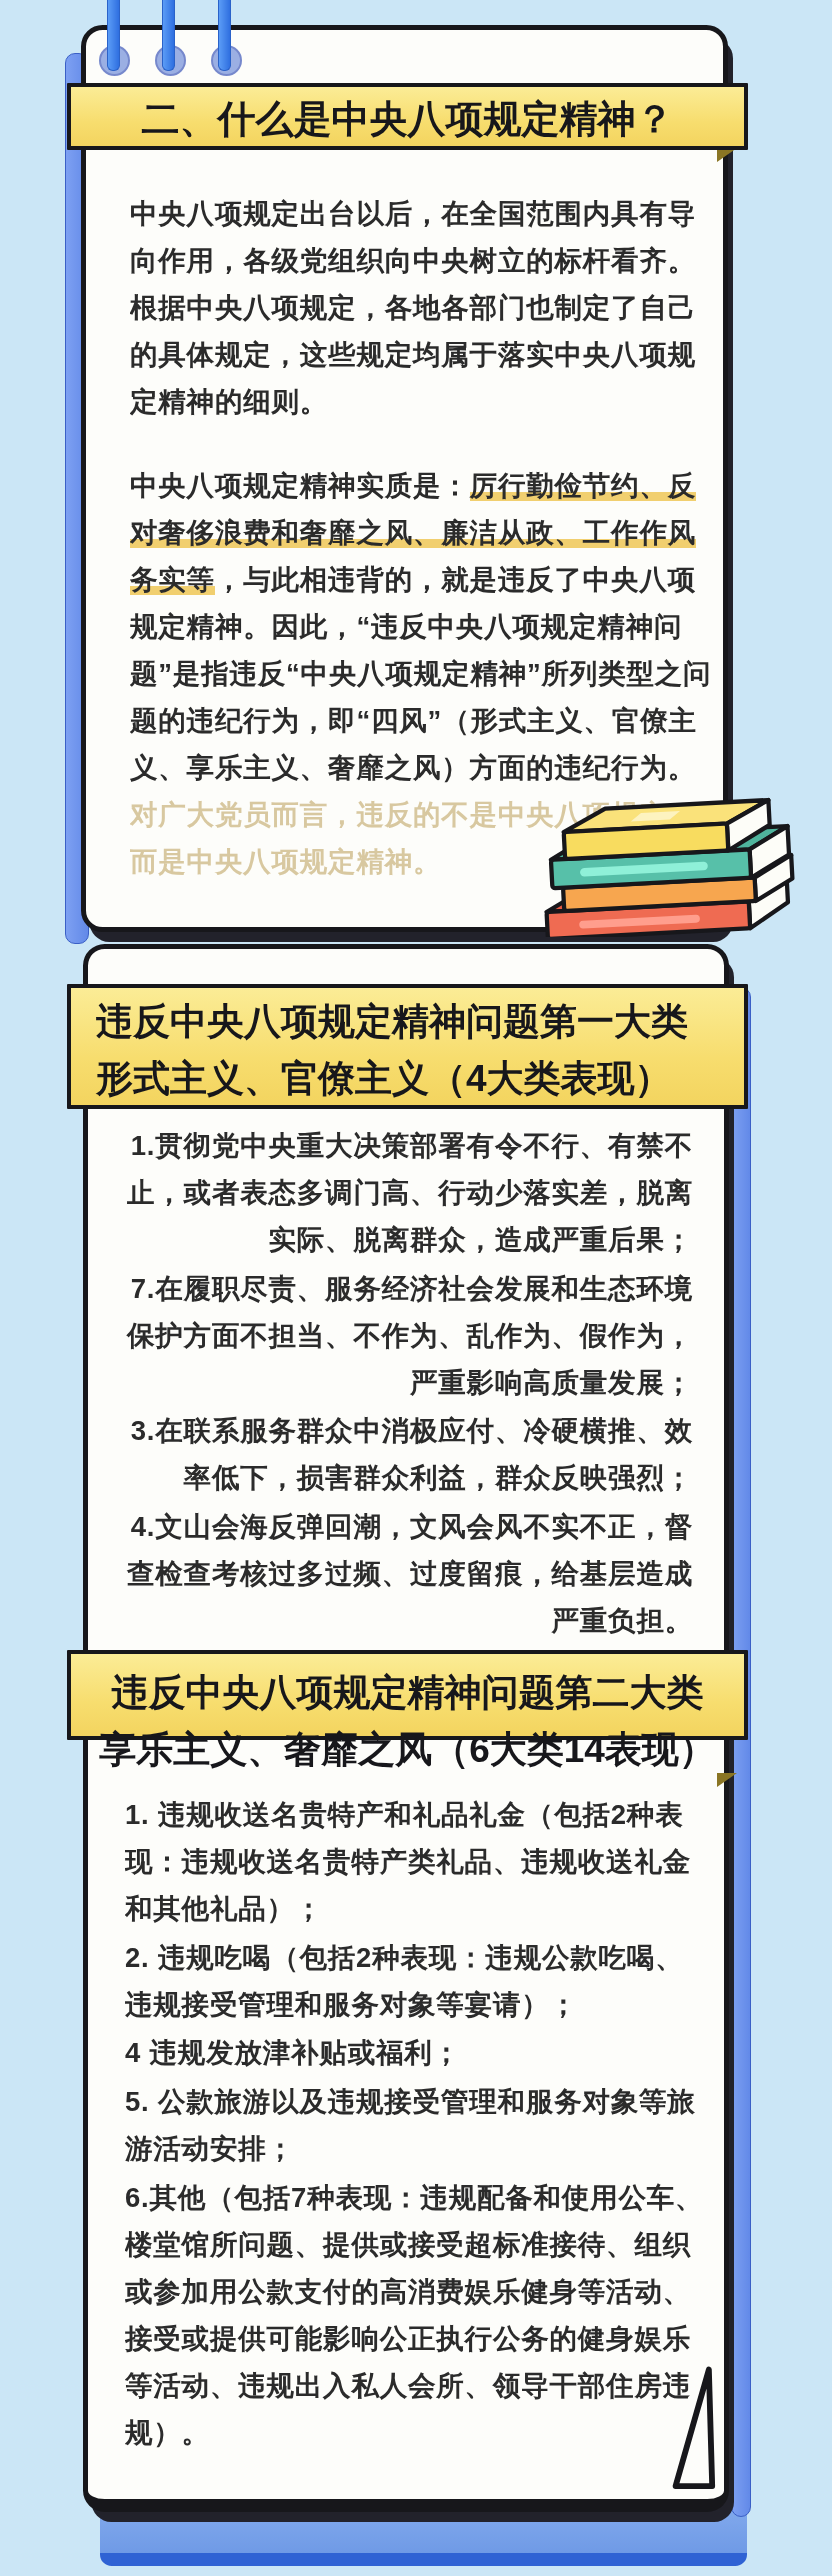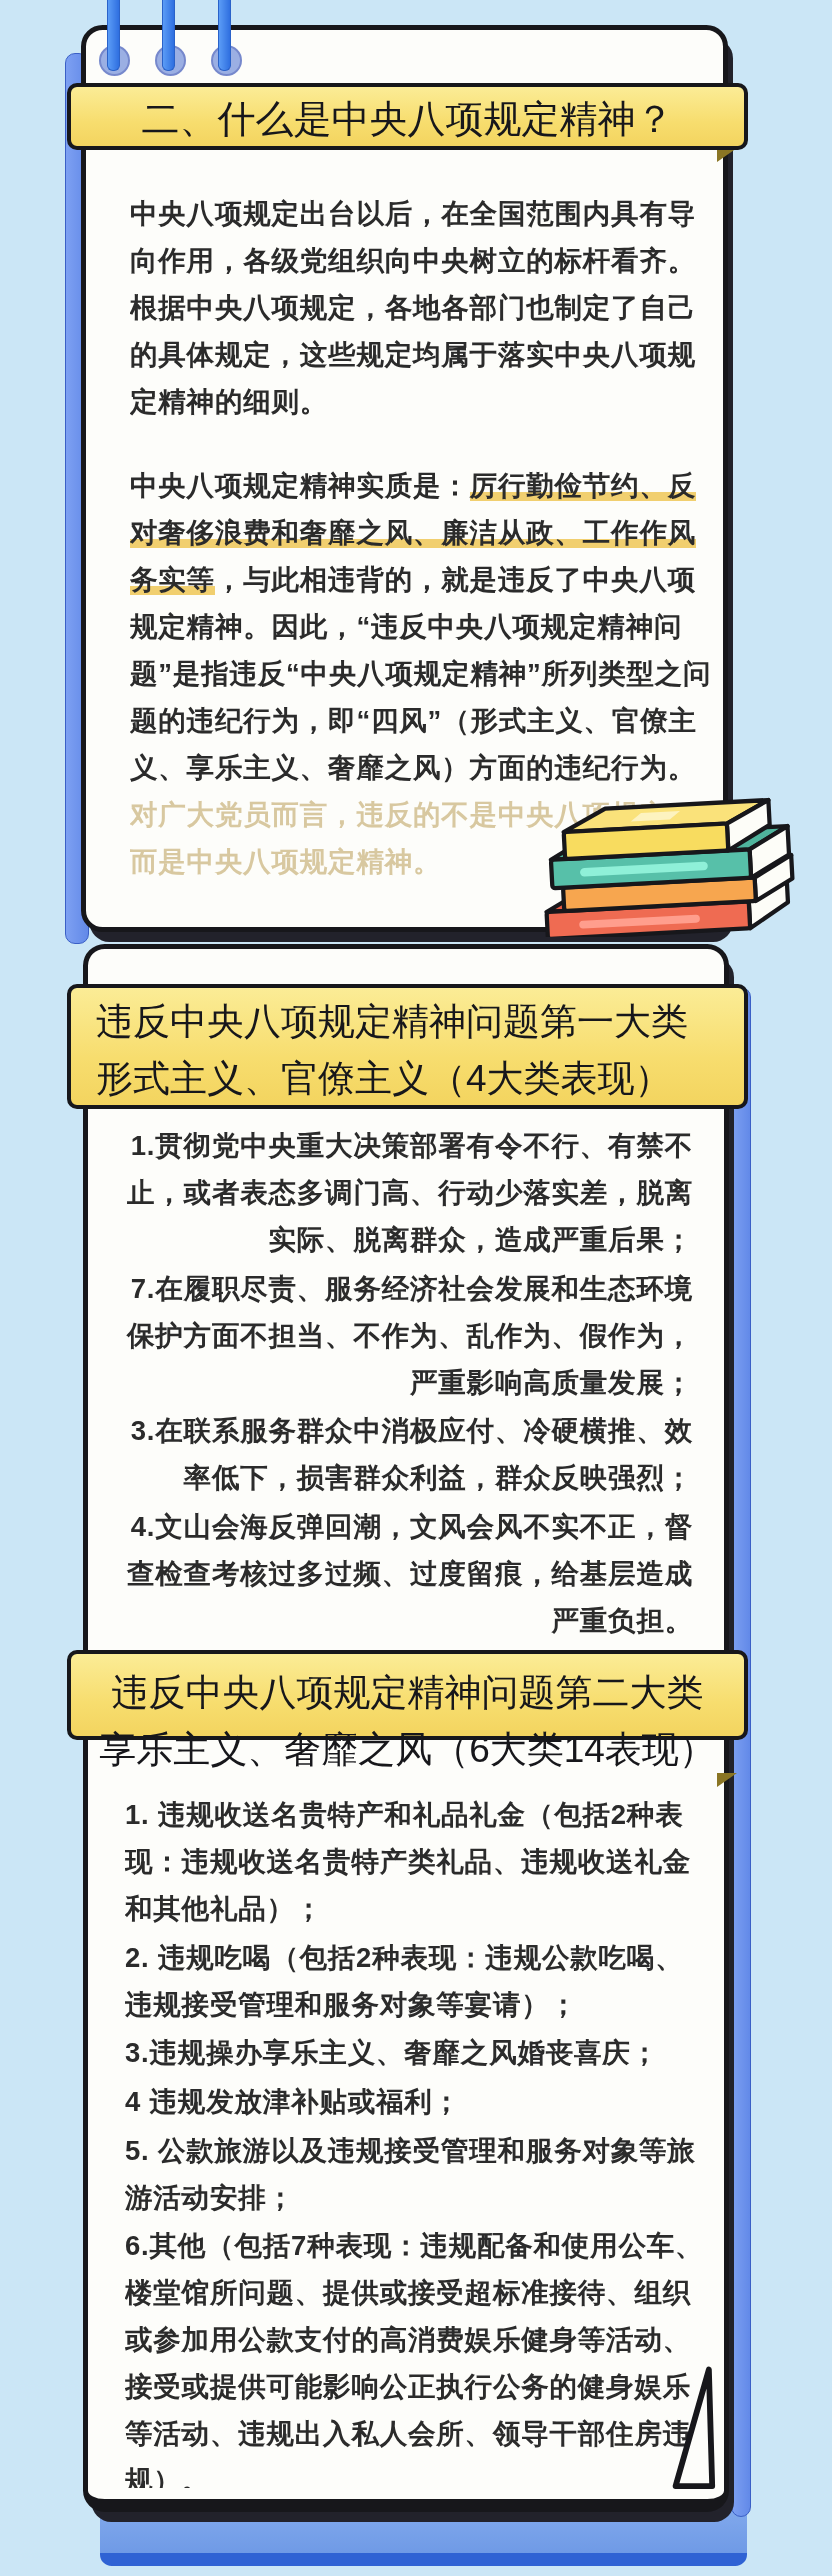--- a/index.html
+++ b/index.html
@@ -40,22 +40,22 @@
     z-index:6;
   }
   .pin-hole{
     position:absolute;width:27px;height:27px;border-radius:50%;
     background:#93a9e2;border:2.5px solid #6b7fc9;opacity:.92;
     z-index:5;
   }
   .banner{
     position:absolute;left:67px;width:681px;
     background:linear-gradient(180deg,#fbec96 0%,#f7dd6e 60%,#f3d45f 100%);
-    border:4.2px solid #17171b;border-radius:10px;
-    color:#17171b;font-weight:400;
+    border:4.2px solid #17171b;border-radius:1px;
+    color:#17171b;font-weight:700;
     z-index:4;box-sizing:border-box;
   }
   .banner .bline{display:block;}
   .fold{position:absolute;width:0;height:0;z-index:3;}
   .bodytext{
     position:absolute;color:#2b2b2b;font-size:27.5px;line-height:47px;
     font-weight:600;letter-spacing:0.8px;text-align:left;overflow:hidden;z-index:4;
   }
   .hl{
     background-image:linear-gradient(#f1cf6f,#f1cf6f);
@@ -142,21 +142,20 @@
 
   <div class="fold" style="left:717px;top:1773px;border-top:14px solid #8a7524;border-right:20px solid transparent;"></div>
   <div class="banner" style="top:1650px;height:90px;font-size:37px;line-height:57px;text-align:center;padding-top:10px;">
     <span class="bline">违反中央八项规定精神问题第二大类</span>
     <span class="bline">享乐主义、奢靡之风（6大类14表现）</span>
   </div>
 
   <div class="bodytext list" style="left:125px;top:1791px;width:582px;height:697px;">
     <p class="li">1. 违规收送名贵特产和礼品礼金（包括2种表现：违规收送名贵特产类礼品、违规收送礼金和其他礼品）；</p>
     <p class="li">2. 违规吃喝（包括2种表现：违规公款吃喝、违规接受管理和服务对象等宴请）；</p>
-    <p class="li">3.违规操办享乐主义、奢靡之风婚丧喜庆；</p>
     <p class="li">4 违规发放津补贴或福利；</p>
     <p class="li">5. 公款旅游以及违规接受管理和服务对象等旅游活动安排；</p>
     <p class="li">6.其他（包括7种表现：违规配备和使用公车、楼堂馆所问题、提供或接受超标准接待、组织或参加用公款支付的高消费娱乐健身等活动、接受或提供可能影响公正执行公务的健身娱乐等活动、违规出入私人会所、领导干部住房违规）。</p>
   </div>
 
   <svg class="curl-svg" viewBox="0 0 1000 3096">
     <polygon points="852,2848 856,2988 812,2988" fill="#fdfdfa" stroke="#17171b" stroke-width="7" stroke-linejoin="round"></polygon>
   </svg>
 
 </div>

